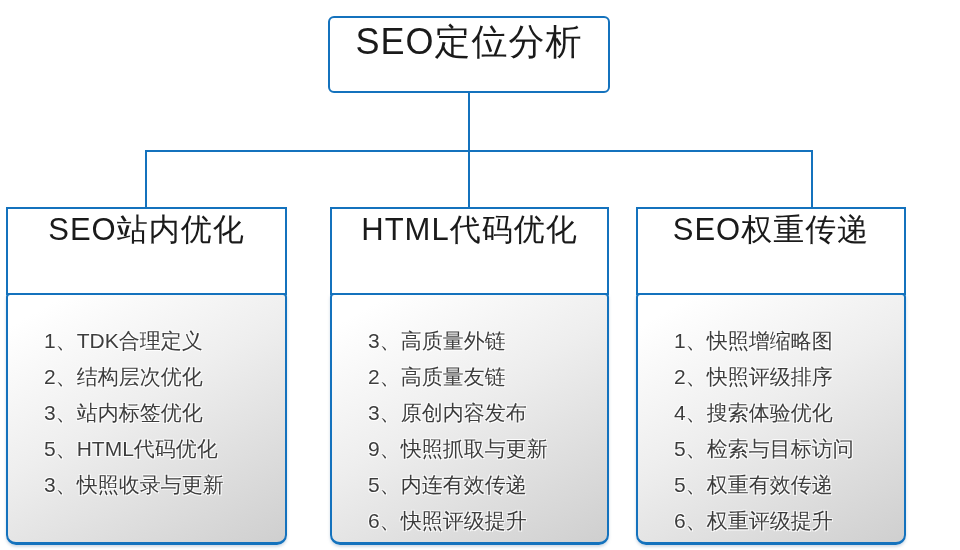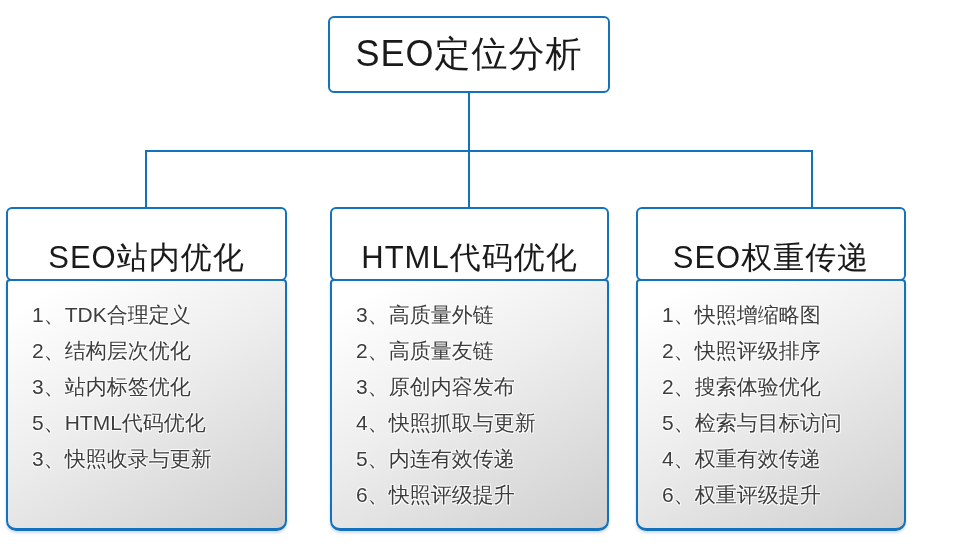--- a/index.html
+++ b/index.html
@@ -28,21 +28,20 @@
     position: absolute;
     left: 328px;
     top: 16px;
     width: 282px;
     height: 77px;
     background: #ffffff;
     border: 2px solid #1472bd;
     border-radius: 6px;
     box-sizing: border-box;
     display: flex;
-    align-items: center;
     justify-content: center;
   }
   .root-title {
     font-size: 36px;
     color: #1a1a1a;
     letter-spacing: 1px;
     white-space: nowrap;
   }
 
   
@@ -50,27 +49,27 @@
     position: absolute;
     top: 207px;
   }
   .col-1 { left: 6px;   width: 281px; }
   .col-2 { left: 330px; width: 279px; }
   .col-3 { left: 636px; width: 270px; }
 
   .col-header {
     position: relative;
     z-index: 2;
-    height: 74px;
+    height: 88px;
     background: #ffffff;
     border: 2px solid #1472bd;
-    border-radius: 6px;
+    border-radius: 0;
     box-sizing: border-box;
     display: flex;
-    align-items: flex-end;
+    align-items: flex-start;
     justify-content: center;
   }
   .col-header-title {
     font-size: 31px;
     color: #1a1a1a;
     letter-spacing: 1px;
     white-space: nowrap;
   }
 
   .col-list {
@@ -80,21 +79,21 @@
     height: 252px;
     background: linear-gradient(150deg, #ffffff 8%, #eeeeee 45%, #cfcfcf 100%);
     border: 2px solid #1472bd;
     border-bottom-width: 3px;
     border-radius: 4px 4px 10px 10px;
     box-sizing: border-box;
     box-shadow: 0 2px 3px rgba(120, 150, 180, 0.35);
   }
   .col-list ul {
     list-style: none;
-    margin: 0;
+    margin: 12px;
     padding: 16px 0 0 24px;
   }
   .col-list li {
     font-size: 21px;
     line-height: 36px;
     color: #3d3d3d;
     white-space: nowrap;
     text-shadow:
       1px 1px 0 rgba(255,255,255,0.95),
      -1px -1px 0 rgba(255,255,255,0.7),
@@ -134,36 +133,36 @@
 
   <div class="column col-2">
     <div class="col-header">
       <span class="col-header-title">HTML代码优化</span>
     </div>
     <div class="col-list">
       <ul>
         <li>3、高质量外链</li>
         <li>2、高质量友链</li>
         <li>3、原创内容发布</li>
-        <li>4、快照抓取与更新</li>
+        <li>9、快照抓取与更新</li>
         <li>5、内连有效传递</li>
         <li>6、快照评级提升</li>
       </ul>
     </div>
   </div>
 
   <div class="column col-3">
     <div class="col-header">
       <span class="col-header-title">SEO权重传递</span>
     </div>
     <div class="col-list">
       <ul>
         <li>1、快照增缩略图</li>
         <li>2、快照评级排序</li>
-        <li>2、搜索体验优化</li>
+        <li>4、搜索体验优化</li>
         <li>5、检索与目标访问</li>
-        <li>4、权重有效传递</li>
+        <li>5、权重有效传递</li>
         <li>6、权重评级提升</li>
       </ul>
     </div>
   </div>
 
 </div>
 
 </body></html>

